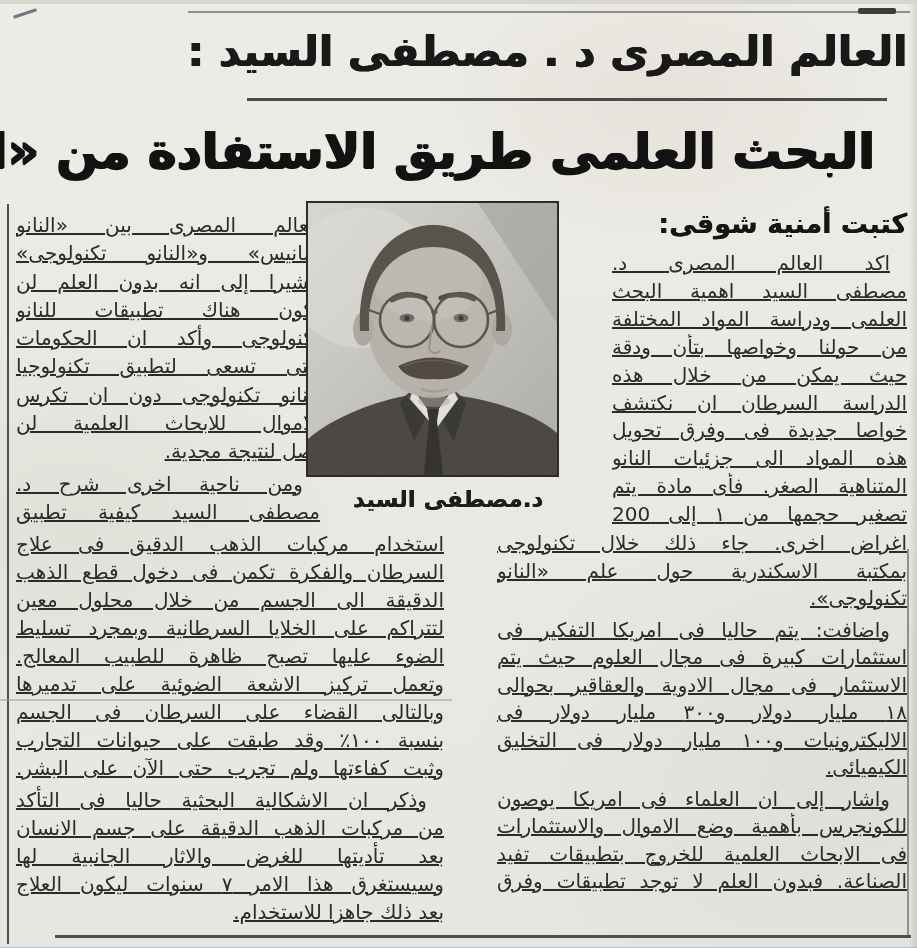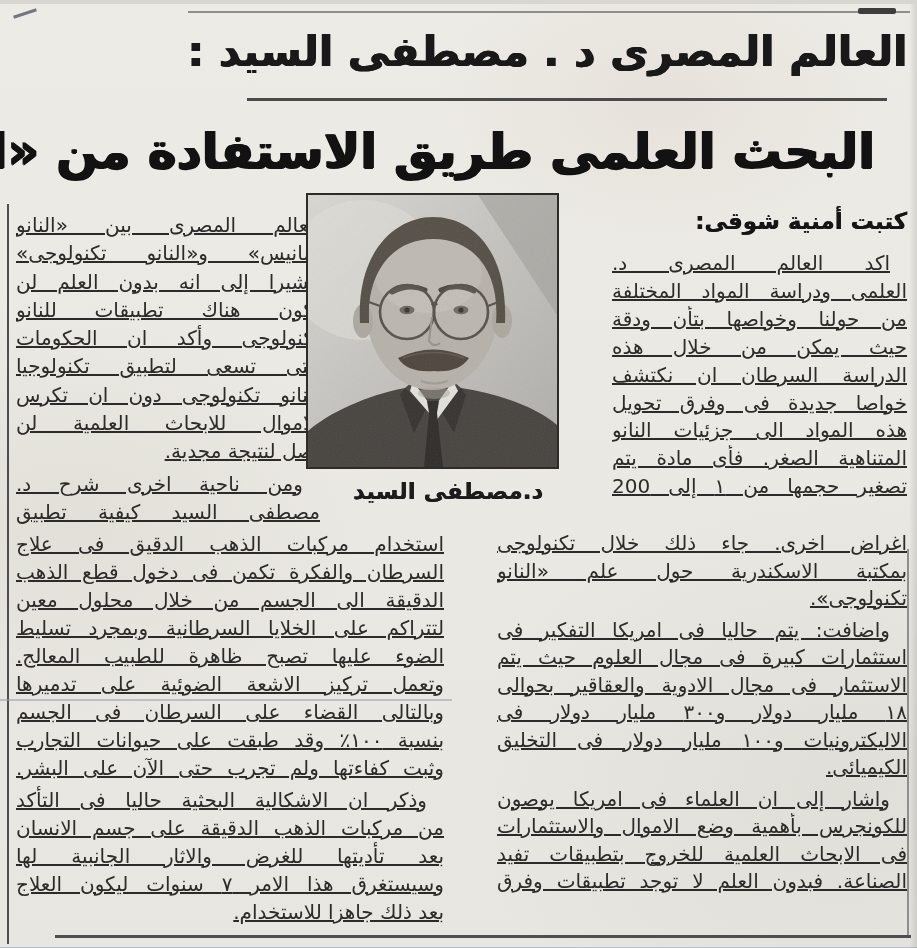--- a/index.html
+++ b/index.html
@@ -38,25 +38,25 @@
     overflow:hidden;white-space:nowrap;text-decoration:underline;
   }
   .para.endright .ln:last-child{text-align-last:right;-moz-text-align-last:right;}
   .para.indent .ln:first-child{padding-right:17px;}
   #rcol-narrow{left:612px;top:246px;width:295px;line-height:27.9px;}
   #rcol-wide{left:497px;top:526px;width:410px;line-height:27.5px;}
   #lcol-narrow{left:16px;top:207px;width:304px;line-height:28.3px;}
   #lcol-wide{left:16px;top:526px;width:428px;line-height:28.0px;}
   #byline{
     position:absolute;left:612px;top:204px;width:295px;
-    font-size:23px;font-weight:bold;color:#151515;direction:rtl;text-align:right;
+    font-size:27px;font-weight:bold;color:#151515;direction:rtl;text-align:right;
     text-shadow:0.4px 0 currentColor;
   }
   
-  #photo-figure{position:absolute;left:337px;top:189px;width:222px;}
+  #photo-figure{position:absolute;left:337px;top:197px;width:222px;}
   #photo-frame{
     width:253px;height:276px;border:2px solid #2e2c29;box-sizing:border-box;
     background:#c4c2bd;
   }
   #photo-frame svg{display:block;width:100%;height:100%;}
   #photo-caption{
     margin-top:9px;text-align:center;font-size:23px;font-weight:bold;color:#1c1c1c;
     direction:rtl;text-shadow:0.4px 0 currentColor;
   }
   
@@ -85,20 +85,21 @@
   <div id="headline">البحث العلمى طريق الاستفادة من «النانو تكنولوجى»</div>
 
   <div id="left-rule" class="rule"></div>
   <div id="right-rule" class="rule"></div>
 
   <div id="byline">كتبت أمنية شوقى:</div>
 
   <div id="rcol-narrow" class="col">
     <div class="para indent">
         <div class="ln">اكد العالم المصرى د.</div>
+        <div class="ln">مصطفى السيد اهمية البحث</div>
         <div class="ln">العلمى ودراسة المواد المختلفة</div>
         <div class="ln">من حولنا وخواصها بتأن ودقة</div>
         <div class="ln">حيث يمكن من خلال هذه</div>
         <div class="ln">الدراسة السرطان ان نكتشف</div>
         <div class="ln">خواصا جديدة فى وفرق تحويل</div>
         <div class="ln">هذه المواد الى جزئيات النانو</div>
         <div class="ln">المتناهية الصغر. فأى مادة يتم</div>
         <div class="ln">تصغير حجمها من ١ إلى 200</div>
       </div>
   </div>

